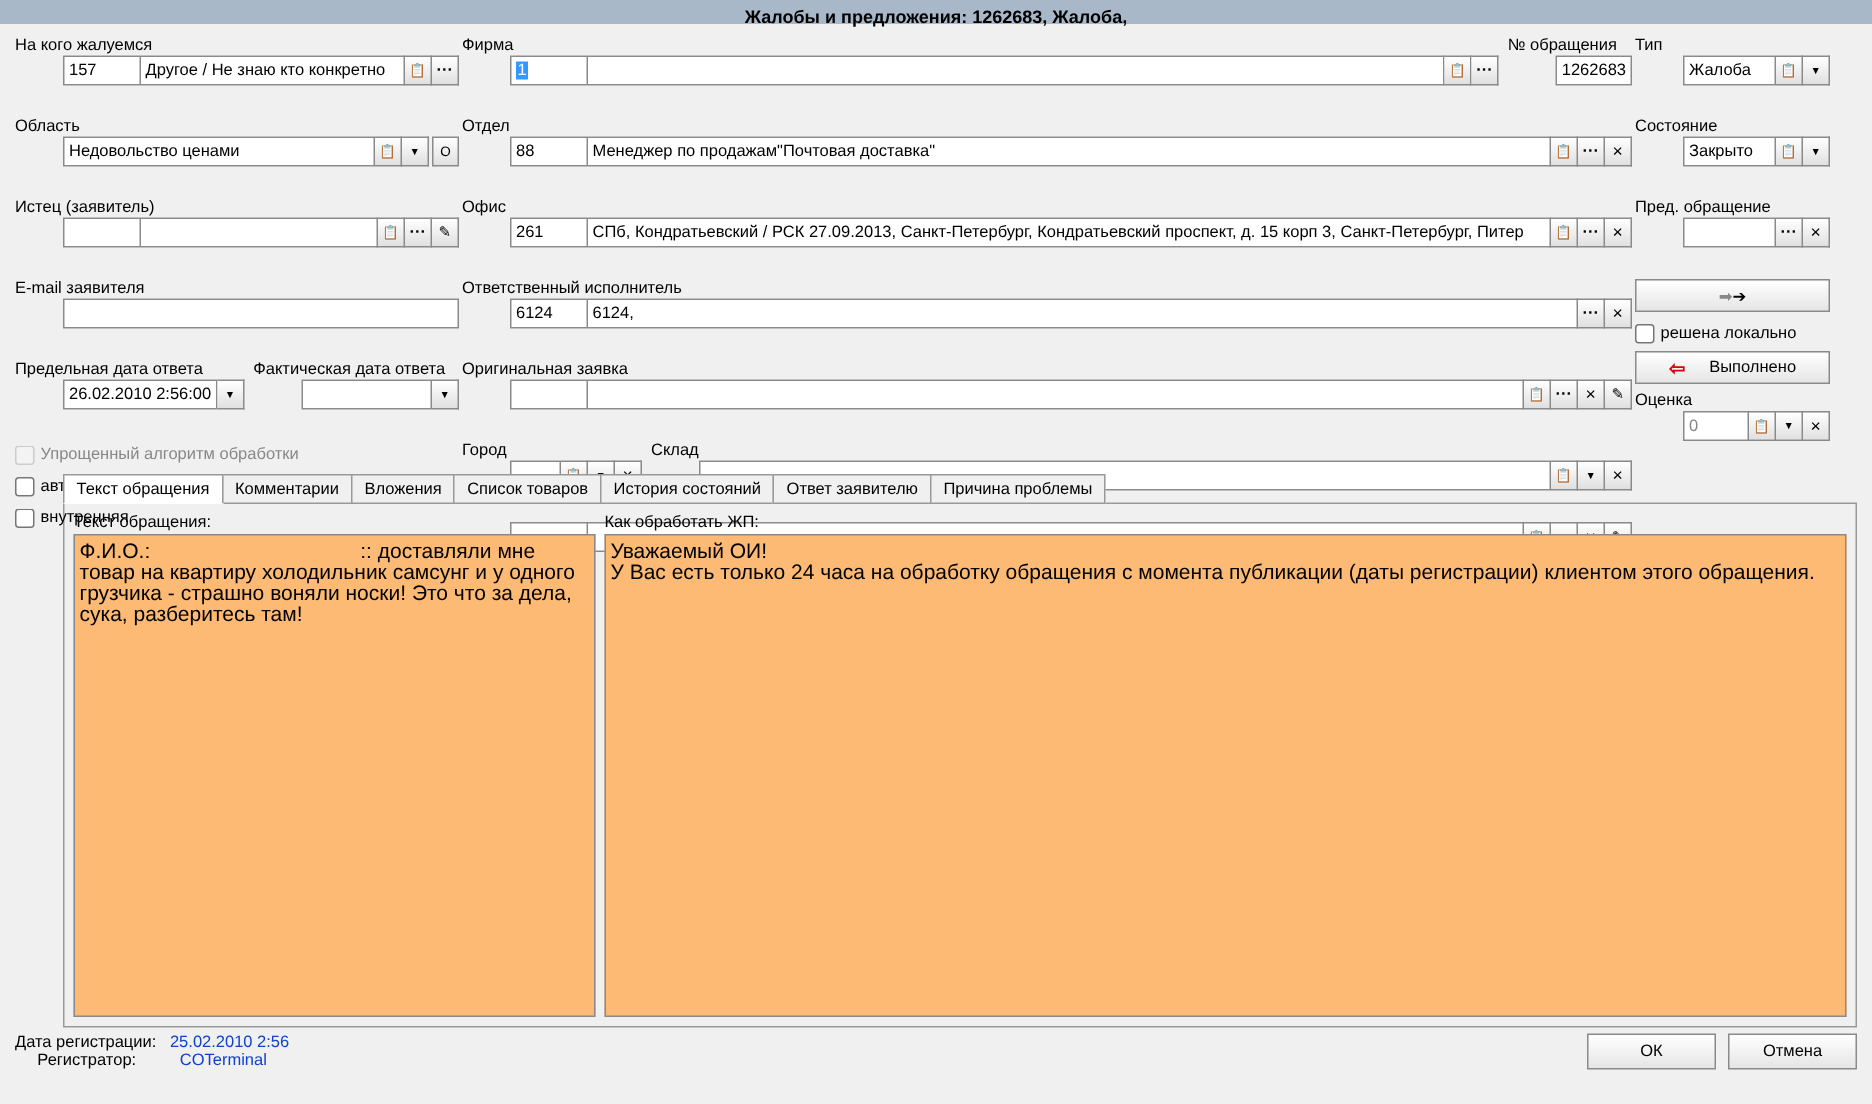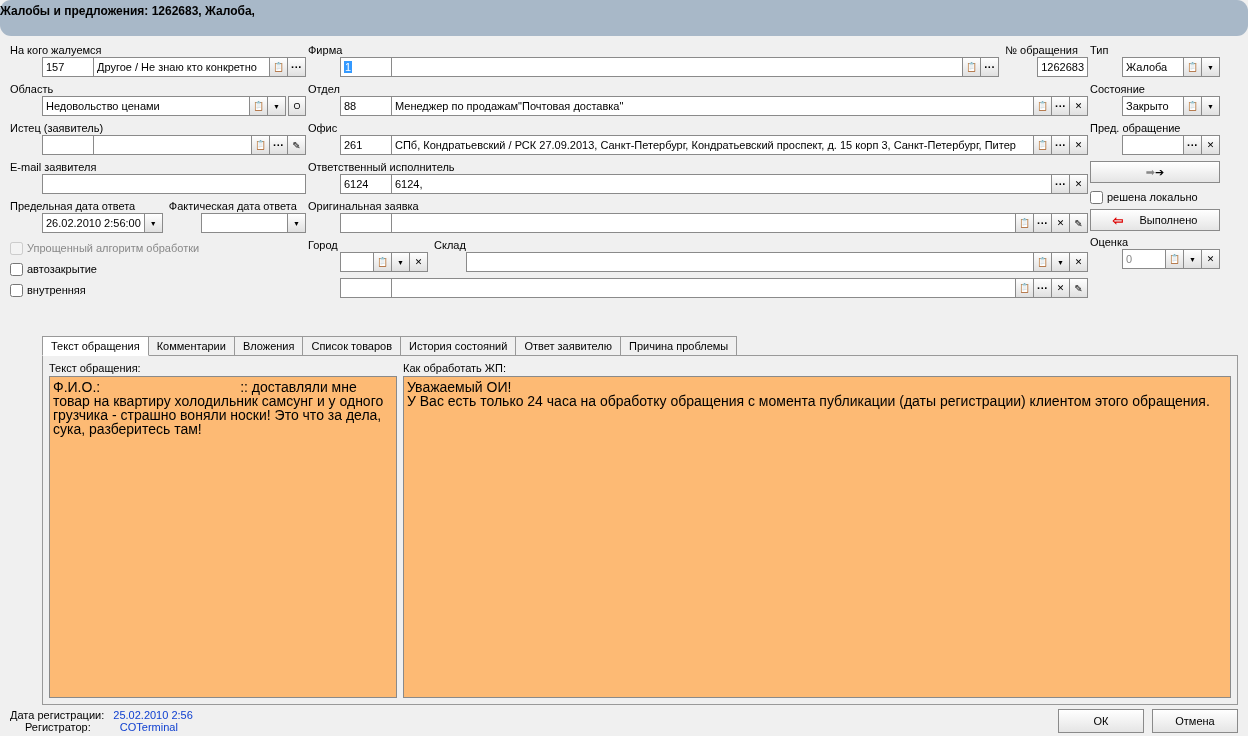--- a/index.html
+++ b/index.html
@@ -7,37 +7,36 @@
   font-family: Tahoma, Arial, sans-serif;
   font-size: 11px;
   background: #f0f0f0;
   width: 1248px;
   height: 736px;
   overflow: hidden;
   color: #000;
 }
 .title-bar {
   background: #a8b8c8;
-  height: 36px;
-  text-align: left;
+  height: 16px;
+  text-align: center;
   line-height: 22px;
   font-weight: bold;
   font-size: 12px;
-  border-radius: 11px;
 }
 .main-area {
   padding: 8px 10px 4px 10px;
   display: grid;
   grid-template-columns: 296px 780px 130px;
   gap: 2px;
   height: 300px;
 }
 .col { display: flex; flex-direction: column; }
 .label { font-size: 11px; margin-bottom: 1px; color: #000; }
-.field-row { display: flex; align-items: stretch; height: 20px; margin-bottom: 6px; padding-left: 32px; }
+.field-row { display: flex; align-items: stretch; height: 20px; margin-bottom: 21px; padding-left: 32px; }
 .input-box {
   border: 1px solid #8a8a8a;
   background: #fff;
   padding: 1px 3px;
   height: 20px;
   line-height: 16px;
   font-size: 11px;
   flex: 1;
   overflow: hidden;
   white-space: nowrap;

